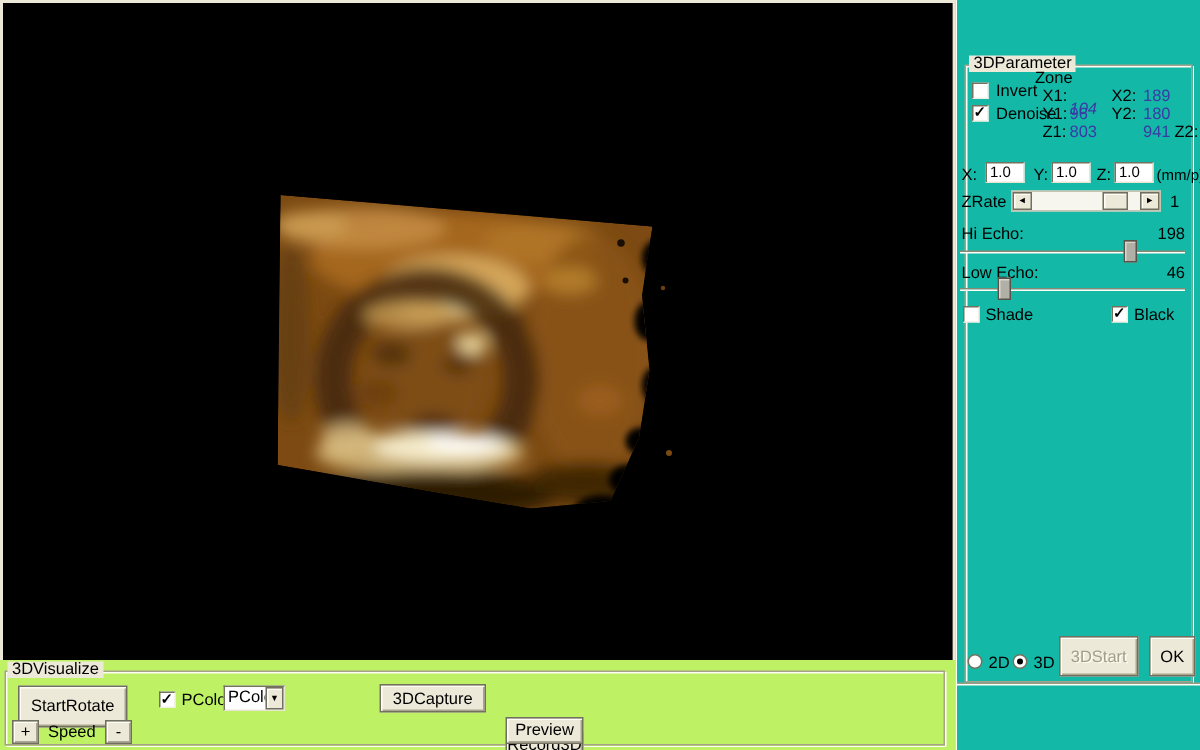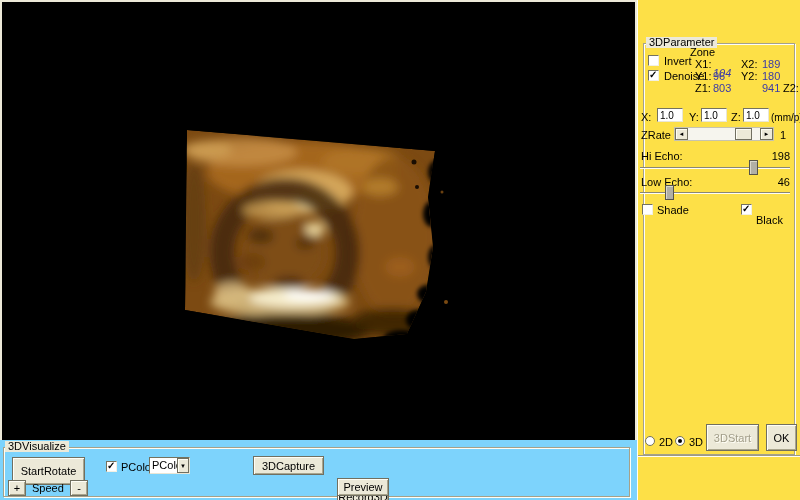--- a/index.html
+++ b/index.html
@@ -11,26 +11,26 @@
     font-size:11px;
     color:#000;
     -webkit-user-select:none; user-select:none;
   }
   .viewport {
     position:absolute; left:2px; top:2px; width:633px; height:438px;
     background:#000;
   }
   .rpanel {
     position:absolute; left:637px; top:0; width:163px; height:500px;
-    background:#fde047;
+    background:#14b8a6;
     border-left:1px solid #fffef6;
   }
   .bpanel {
     position:absolute; left:0; top:440px; width:637px; height:60px;
-    background:#7dd3fc;
+    background:#bef264;
   }
   .lbl { position:absolute; white-space:nowrap; font-size:11px; line-height:11px; }
   .lbl.small { font-size:10px; }
   .blue { color:#3a3aa6; }
   .grp {
     position:absolute;
     border:1px solid #a5a18a;
     box-shadow: inset 1px 1px 0 #fffef6, 1px 1px 0 #fffef6;
   }
   .grp-label {
@@ -228,21 +228,21 @@
   <span class="lbl" style="left:3px; top:177px;">Low Echo:</span>
   <span class="lbl" style="right:10px; top:177px;">46</span>
   <div class="slider-wrap" style="left:2px; top:185px;">
     <div class="slider-track"></div>
     <div class="slider-thumb" style="left: 25px;"></div>
   </div>
 
   <span class="checkbox" style="left:4px; top:204px;"></span>
   <span class="lbl" style="left:19px; top:205px;">Shade</span>
   <span class="checkbox checked" style="left:103px; top:204px;"></span>
-  <span class="lbl" style="left:118px; top:205px;margin-top:10px;">Black</span>
+  <span class="lbl" style="left:118px; top:205px;">Black</span>
 
   <span class="radio" style="left:7px; top:436px;"></span>
   <span class="lbl" style="left:21px; top:437px;">2D</span>
   <span class="radio checked" style="left:37px; top:436px;"></span>
   <span class="lbl" style="left:51px; top:437px;">3D</span>
 
   <div class="win-btn disabled" style="left:68px; top:424px; width:53px; height:27px;">3DStart</div>
   <div class="win-btn" style="left:128px; top:424px; width:31px; height:27px;">OK</div>
 
   <div class="hsep"></div>

